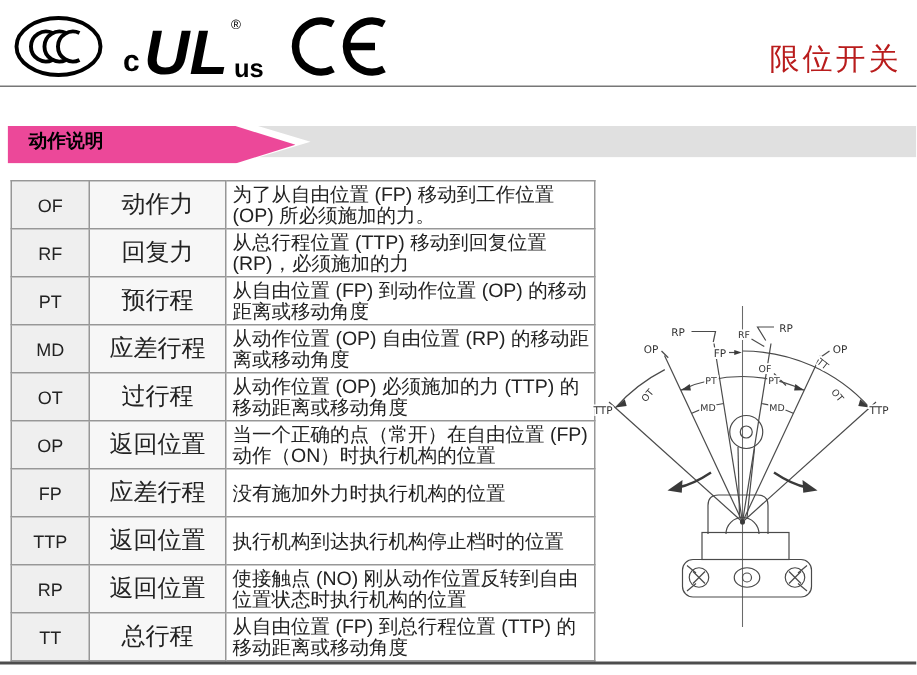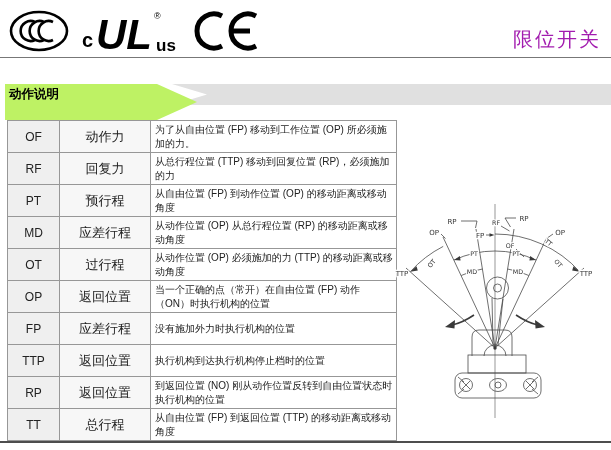--- a/index.html
+++ b/index.html
@@ -5,39 +5,39 @@
   html,body{margin:0;padding:0;}
   body{
     width:611px;height:450px;position:relative;overflow:hidden;
     background:#fff;
     font-family:"Liberation Sans","DejaVu Sans",sans-serif;
     color:#1a1a1a;
   }
   
   .header{position:absolute;left:0;top:0;width:611px;height:57px;border-bottom:1px solid #777;}
   .logos{position:absolute;left:8px;top:6px;height:50px;display:flex;align-items:center;gap:10px;}
-  .page-title{position:absolute;right:10px;top:26px;font-size:20px;font-weight:500;letter-spacing:2px;color:#a21caf;text-align:center;}
+  .page-title{position:absolute;right:10px;top:26px;font-size:20px;font-weight:500;letter-spacing:2px;color:#b91c1c;text-align:center;}
   
   .banner-dark{
-    position:absolute;left:5px;top:84px;width:192px;height:36px;background:#bef264;
+    position:absolute;left:5px;top:84px;width:192px;height:25px;background:#ec4899;
     clip-path:polygon(0 0,152px 0,192px 50%,152px 100%,0 100%);
-    font-size:12.5px;font-weight:bold;color:#000;line-height:21px;padding-left:4px;box-sizing:border-box;
+    font-size:12.5px;font-weight:bold;color:#000;line-height:21px;padding-left:14px;box-sizing:border-box;
   }
   .banner-light{
     position:absolute;left:172px;top:84px;right:0;height:21px;background:#e0e0e0;
     clip-path:polygon(0 0,100% 0,100% 100%,0 100%,35px 50%);
   }
   
   .tbl-wrap{position:absolute;left:7px;top:120px;width:381px;}
   table{border-collapse:collapse;width:381px;table-layout:fixed;}
   td{border:1px solid #979797;vertical-align:middle;}
   tr{height:32px;}
   td.code{width:49px;text-align:center;font-size:12px;background:#efefef;color:#222;}
-  td.name{width:88px;text-align:center;font-size:13px;background:#f7f7f7;color:#222;}
-  td.desc{width:238px;font-size:10px;line-height:13.5px;padding:2px 3px 2px 4px;color:#222;background:#fff;}
+  td.name{width:88px;text-align:center;font-size:16px;background:#f7f7f7;color:#222;}
+  td.desc{width:238px;font-size:13px;line-height:13.5px;padding:2px 3px 2px 4px;color:#222;background:#fff;}
   
   .diagram{position:absolute;left:388px;top:118px;width:223px;height:327px;}
   .diagram svg{display:block;}
   .dline{stroke:#4a4a4a;stroke-width:0.8;fill:none;}
   .dthin{stroke:#6a6a6a;stroke-width:0.7;fill:none;}
   .dlabel{font-size:7px;fill:#333;stroke:#fff;stroke-width:2.5px;paint-order:stroke;font-family:"DejaVu Sans",sans-serif;}
   .dsmall{font-size:6.3px;}
   .dfill{fill:#3a3a3a;stroke:none;}
   
   .bottom-rule{position:absolute;left:0;right:0;top:441px;height:2px;background:#4d4d4d;}
@@ -90,21 +90,21 @@
         <td class="desc">从总行程位置 (TTP) 移动到回复位置 (RP)，必须施加的力</td>
       </tr>
       <tr>
         <td class="code">PT</td>
         <td class="name">预行程</td>
         <td class="desc">从自由位置 (FP) 到动作位置 (OP) 的移动距离或移动角度</td>
       </tr>
       <tr>
         <td class="code">MD</td>
         <td class="name">应差行程</td>
-        <td class="desc">从动作位置 (OP) 从总行程位置 (RP) 的移动距离或移动角度</td>
+        <td class="desc">从动作位置 (OP) 自由位置 (RP) 的移动距离或移动角度</td>
       </tr>
       <tr>
         <td class="code">OT</td>
         <td class="name">过行程</td>
         <td class="desc">从动作位置 (OP) 必须施加的力 (TTP) 的移动距离或移动角度</td>
       </tr>
       <tr>
         <td class="code">OP</td>
         <td class="name">返回位置</td>
         <td class="desc">当一个正确的点（常开）在自由位置 (FP) 动作（ON）时执行机构的位置</td>
@@ -115,26 +115,26 @@
         <td class="desc">没有施加外力时执行机构的位置</td>
       </tr>
       <tr>
         <td class="code">TTP</td>
         <td class="name">返回位置</td>
         <td class="desc">执行机构到达执行机构停止档时的位置</td>
       </tr>
       <tr>
         <td class="code">RP</td>
         <td class="name">返回位置</td>
-        <td class="desc">到返回位置 (NO) 刚从动作位置反转到自由位置状态时执行机构的位置</td>
+        <td class="desc">使接触点 (NO) 刚从动作位置反转到自由位置状态时执行机构的位置</td>
       </tr>
       <tr>
         <td class="code">TT</td>
         <td class="name">总行程</td>
-        <td class="desc">从自由位置 (FP) 到返回位置 (TTP) 的移动距离或移动角度</td>
+        <td class="desc">从自由位置 (FP) 到总行程位置 (TTP) 的移动距离或移动角度</td>
       </tr>
     </tbody>
   </table>
 </div>
 
 <div class="diagram">
   <svg width="223" height="327" viewBox="0 0 223 327">
 
     <line class="dthin" x1="107" y1="86" x2="107" y2="300"></line>
 

